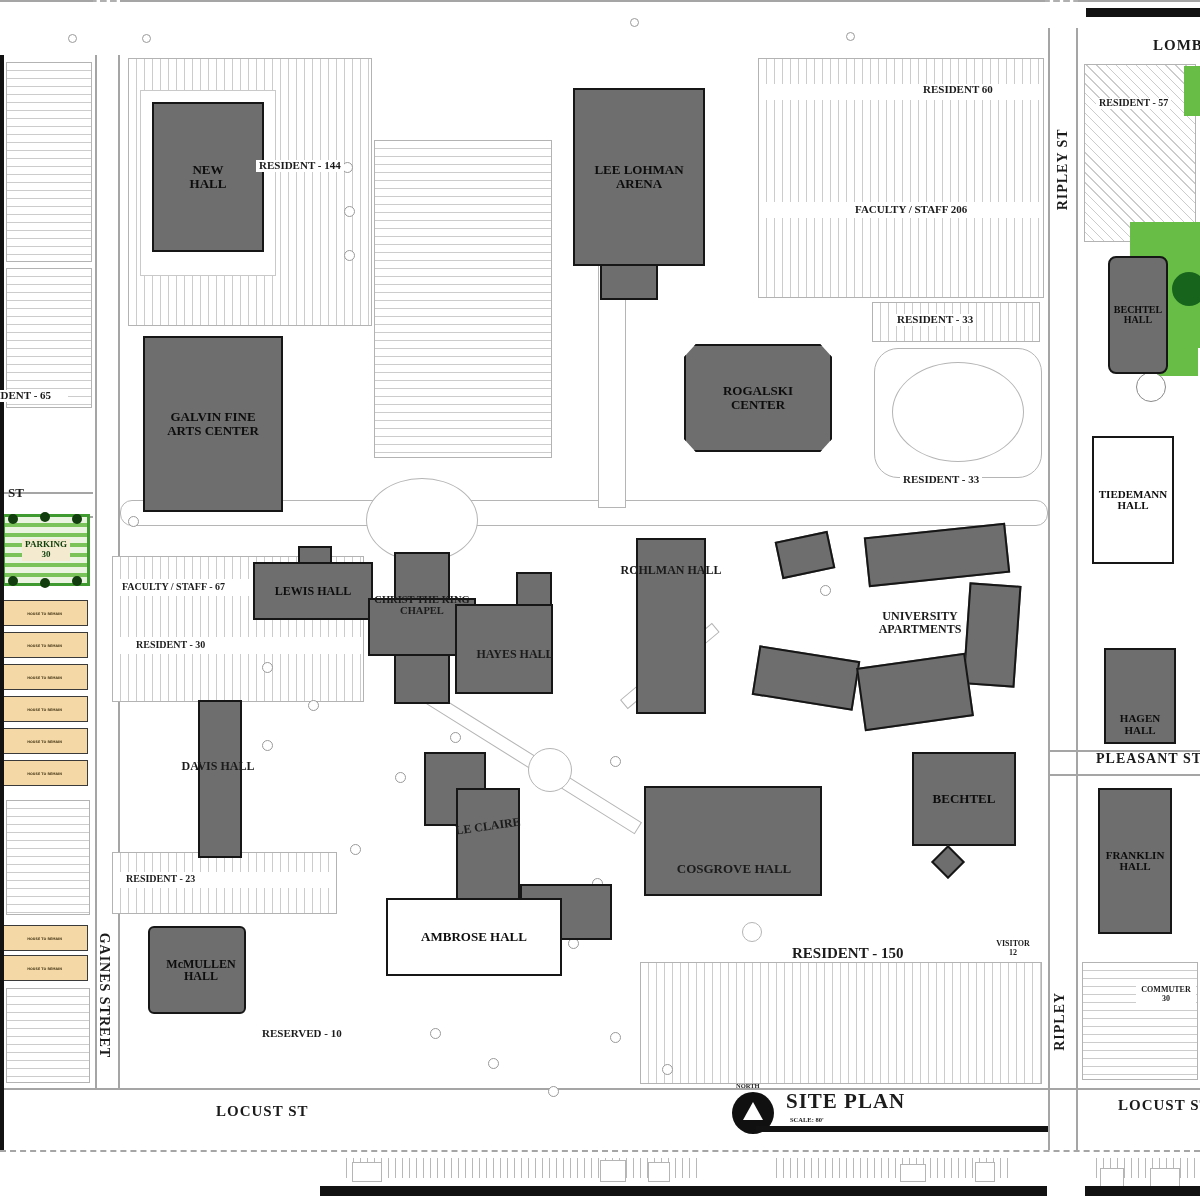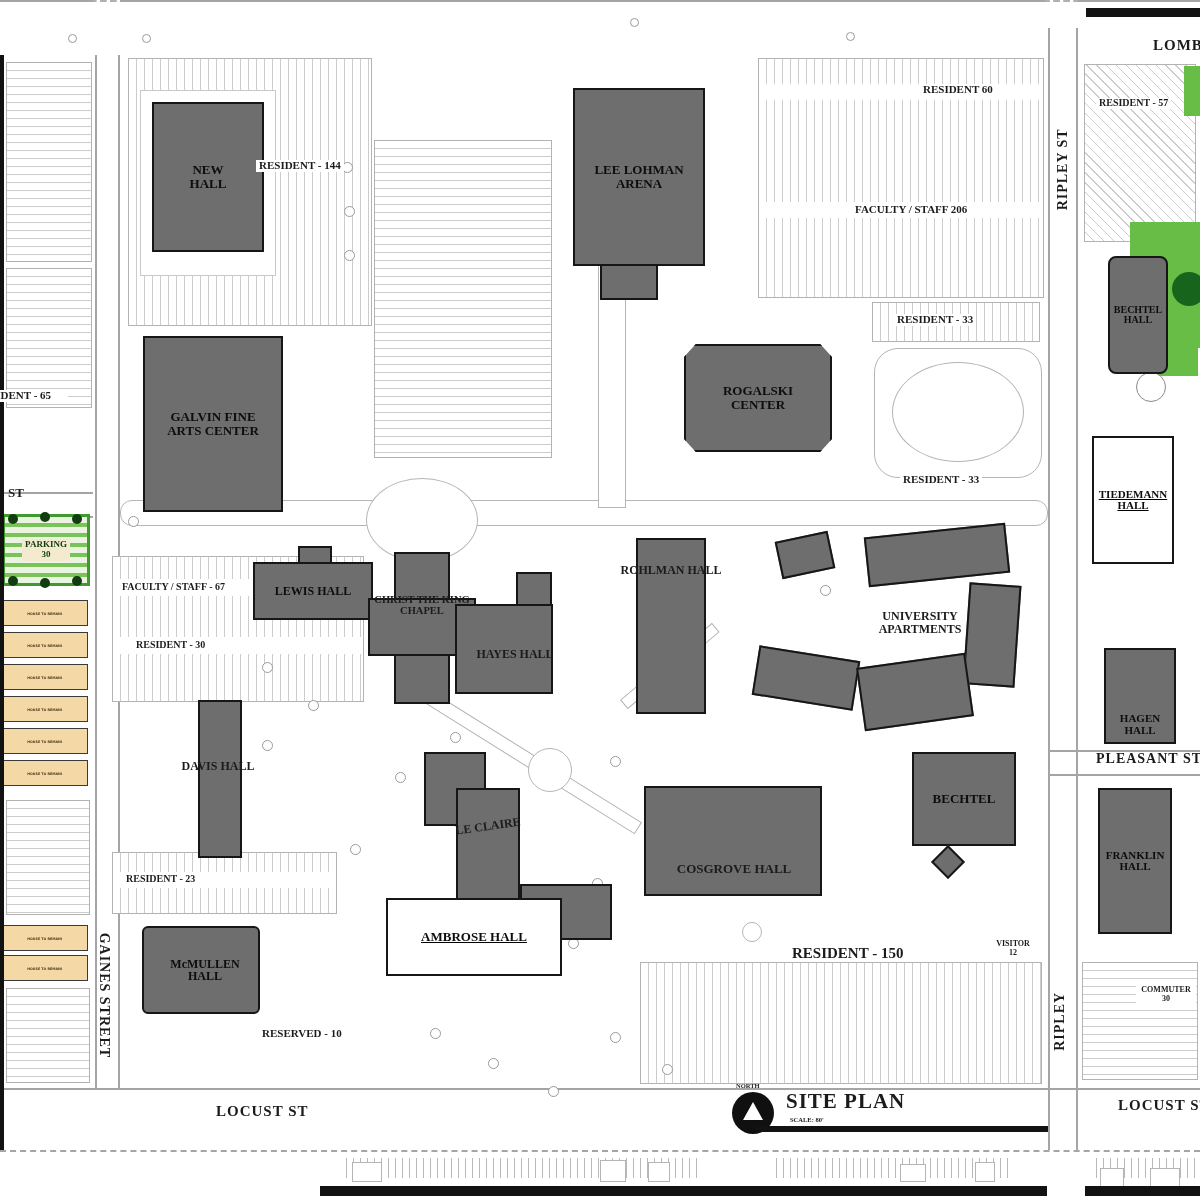--- a/index.html
+++ b/index.html
@@ -11,21 +11,21 @@
   .lot{position:absolute;box-sizing:border-box;border:1.5px solid #b3b3b3;z-index:1;}
   .sv{background:repeating-linear-gradient(to right,#ffffff 0 7px,#cccccc 7px 8px);}
   .sh{background:repeating-linear-gradient(to bottom,#ffffff 0 7px,#cccccc 7px 8px);}
   .sd{background:repeating-linear-gradient(45deg,#ffffff 0 6px,#cccccc 6px 7px);}
   .aisle{position:absolute;background:#fff;z-index:2;display:flex;align-items:center;justify-content:center;}
   .path{position:absolute;background:#fff;border:1.5px solid #b5b5b5;box-sizing:border-box;z-index:2;}
   .tree{position:absolute;width:11px;height:11px;border:1.5px solid #9a9a9a;border-radius:50%;
         background:#fff;box-sizing:border-box;z-index:3;}
   .bld{position:absolute;background:#6e6e6e;border:2px solid #161616;box-sizing:border-box;
        display:flex;align-items:center;justify-content:center;text-align:center;z-index:5;}
-  .bld.outline{background:#fff;text-decoration:underline;}
+  .bld.outline{background:#fff;}
   .bl{font-weight:700;color:#0d0d0d;line-height:1.04;text-align:center;}
   .lbl{position:absolute;font-weight:700;color:#1b1b1b;white-space:nowrap;line-height:1.05;
        text-align:center;z-index:6;}
   .wbg{background:#fff;padding:0 3px;}
   .stack{white-space:normal;line-height:1.1;}
   .house{position:absolute;background:#f4d9a6;border:1px solid #3a3a3a;box-sizing:border-box;
          overflow:hidden;display:flex;align-items:center;justify-content:center;z-index:2;}
   .house span{font-size:6px;transform:scale(0.55);white-space:nowrap;color:#4a3a1a;
               font-family:"DejaVu Sans",sans-serif;font-weight:700;}
   .green{position:absolute;background:#67bd45;z-index:2;}
@@ -235,21 +235,21 @@
   </div>
 
   <div class="bld" style="left:644px;top:786px;width:178px;height:110px;"></div>
   <div class="lbl" style="left:650px;top:862px;width:168px;font-size:13px;">
     <span>COSGROVE HALL</span>
   </div>
 
   <div class="bld" style="left:520px;top:884px;width:92px;height:56px;"></div>
   <div class="bld" style="left:936px;top:850px;width:24px;height:24px;transform:rotate(45deg);"></div>
 
-  <div class="bld" style="left:142px;top:926px;width:118px;height:88px;border-radius:6px;padding-left:8px;">
+  <div class="bld" style="left:148px;top:926px;width:98px;height:88px;border-radius:6px;padding-left:8px;">
     <span class="bl" style="font-size:12px;width:80px;">McMULLEN HALL</span>
   </div>
 
   <div class="bld outline" style="left:386px;top:898px;width:176px;height:78px;">
     <span class="bl" style="font-size:13px;">AMBROSE HALL</span>
   </div>
 
   <div class="bld outline" style="left:1092px;top:436px;width:82px;height:128px;">
     <span class="bl" style="font-size:11px;width:72px;">TIEDEMANN HALL</span>
   </div>

